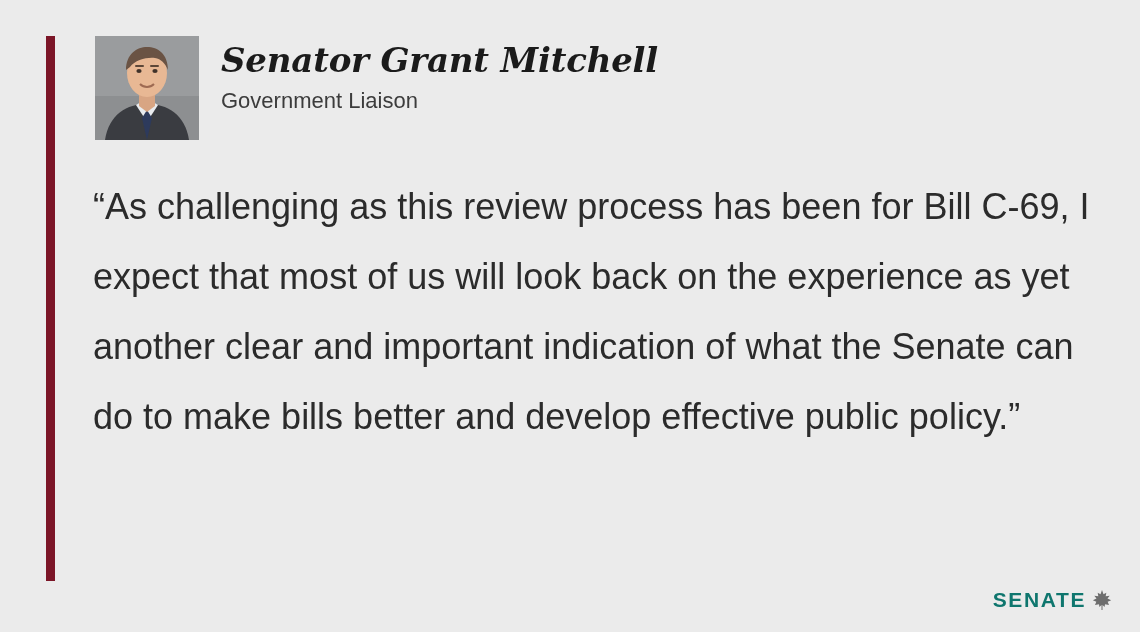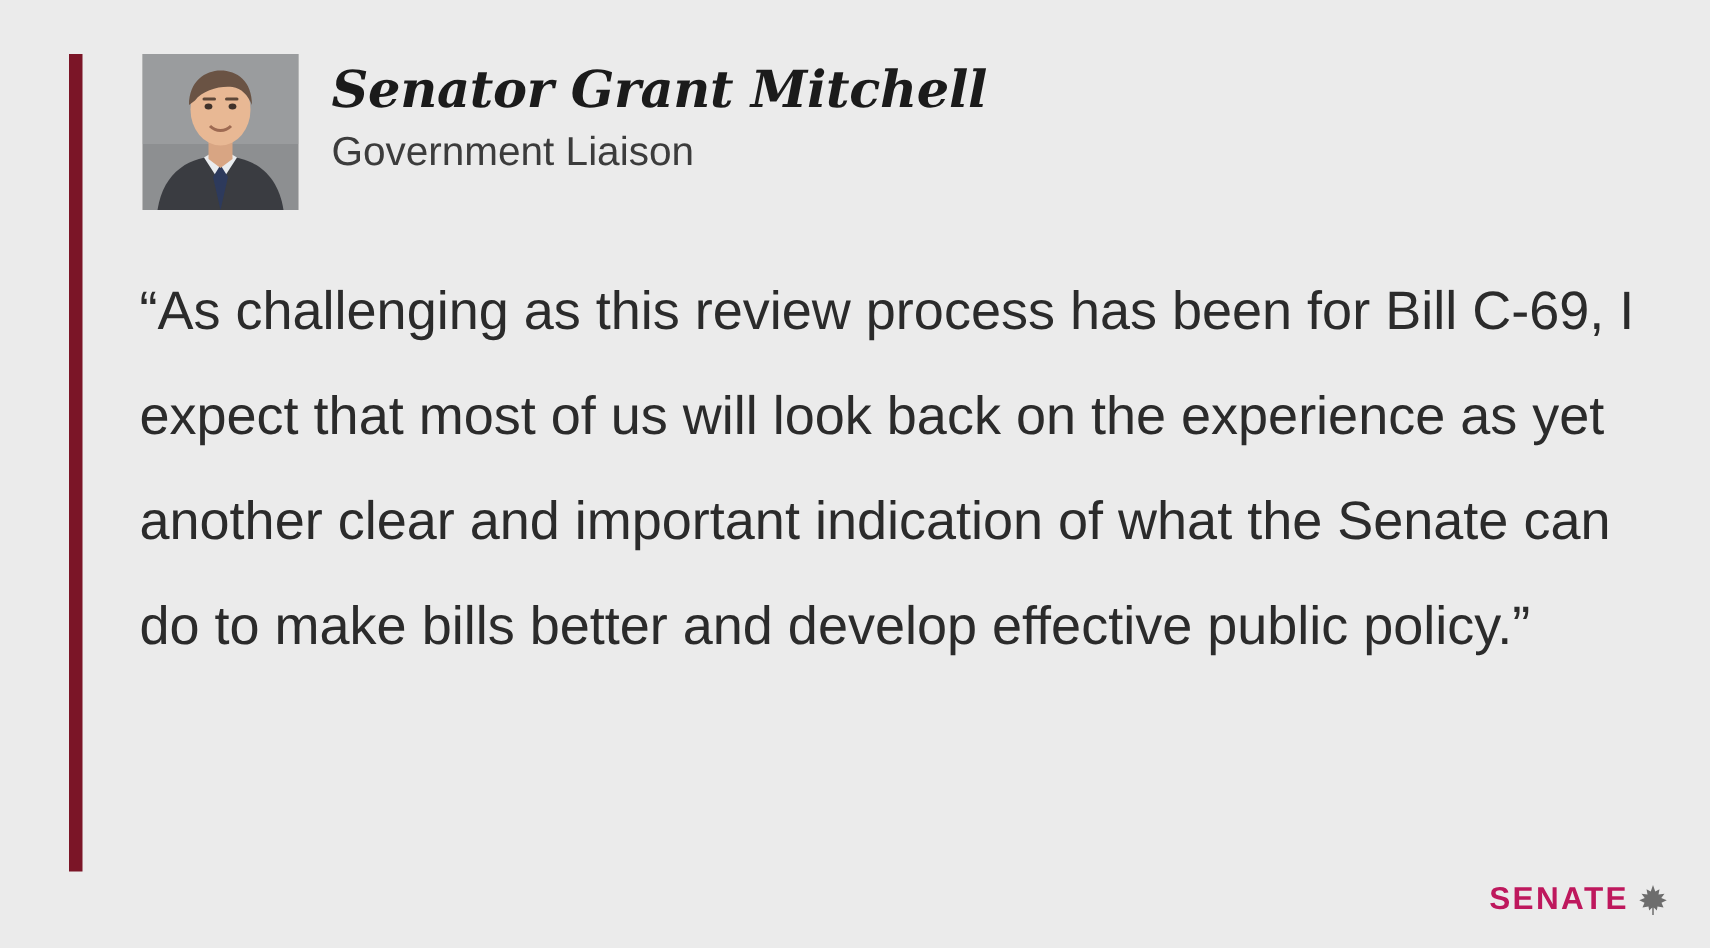--- a/index.html
+++ b/index.html
@@ -56,21 +56,21 @@
     font-style: italic;
     font-weight: bold;
     font-size: 34px;
     line-height: 44px;
     color: #1b1b1b;
     letter-spacing: -0.2px;
     white-space: nowrap;
   }
   .senator-role {
     font-family: "Liberation Sans", sans-serif;
-    font-size: 27px;
+    font-size: 22px;
     line-height: 38px;
     color: #3c3c3c;
     font-weight: 400;
     white-space: nowrap;
   }
   .quote {
     position: absolute;
     left: 93px;
     top: 172px;
     width: 1000px;
@@ -86,21 +86,21 @@
     bottom: 20px;
     display: flex;
     align-items: center;
     gap: 6px;
   }
   .brand-text {
     font-family: "Liberation Sans", sans-serif;
     font-weight: bold;
     font-size: 21px;
     letter-spacing: 1.6px;
-    color: #be185d;
+    color: #0f766e;
   }
   .brand-leaf {
     width: 20px;
     height: 22px;
     display: block;
   }
 </style>
 </head>
 <body>
 

